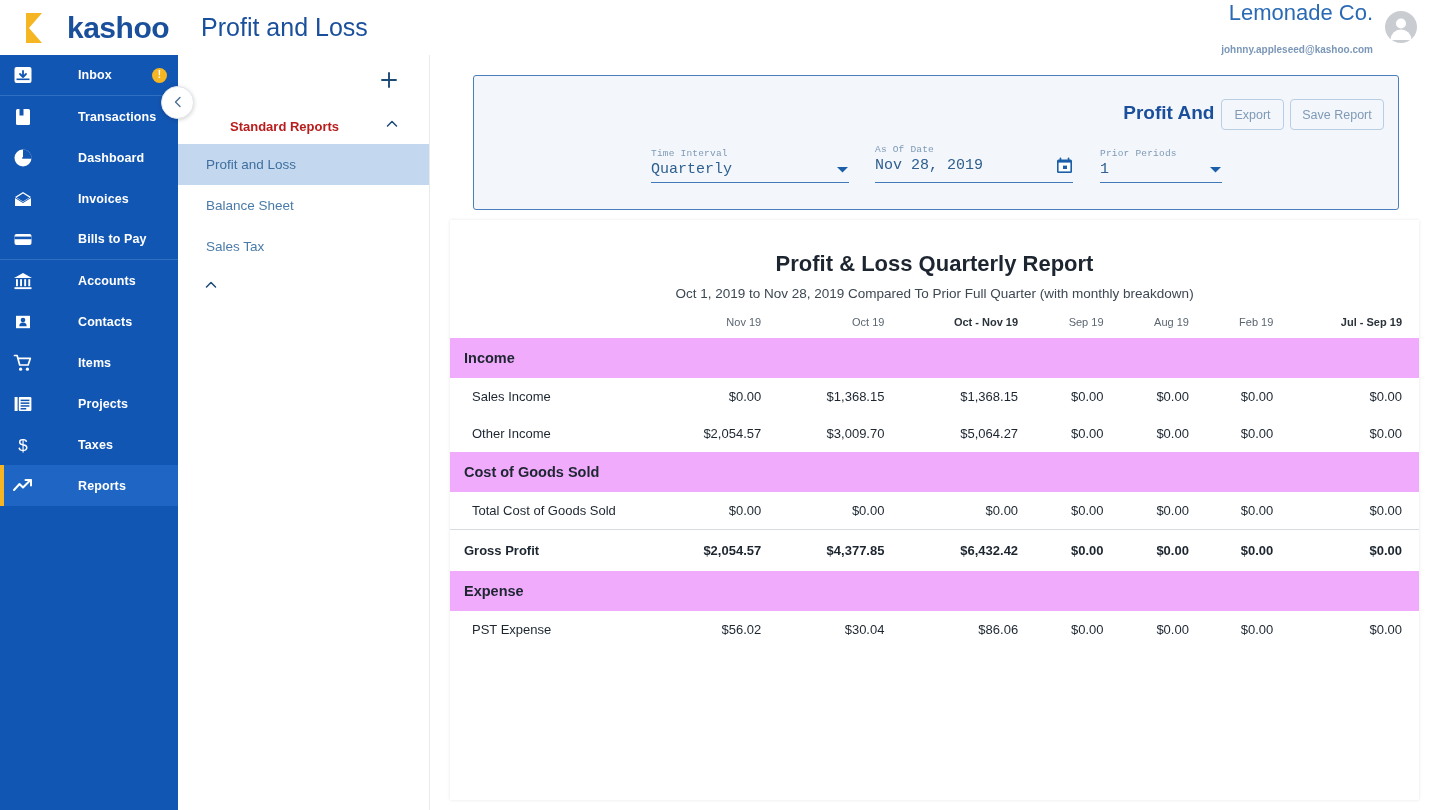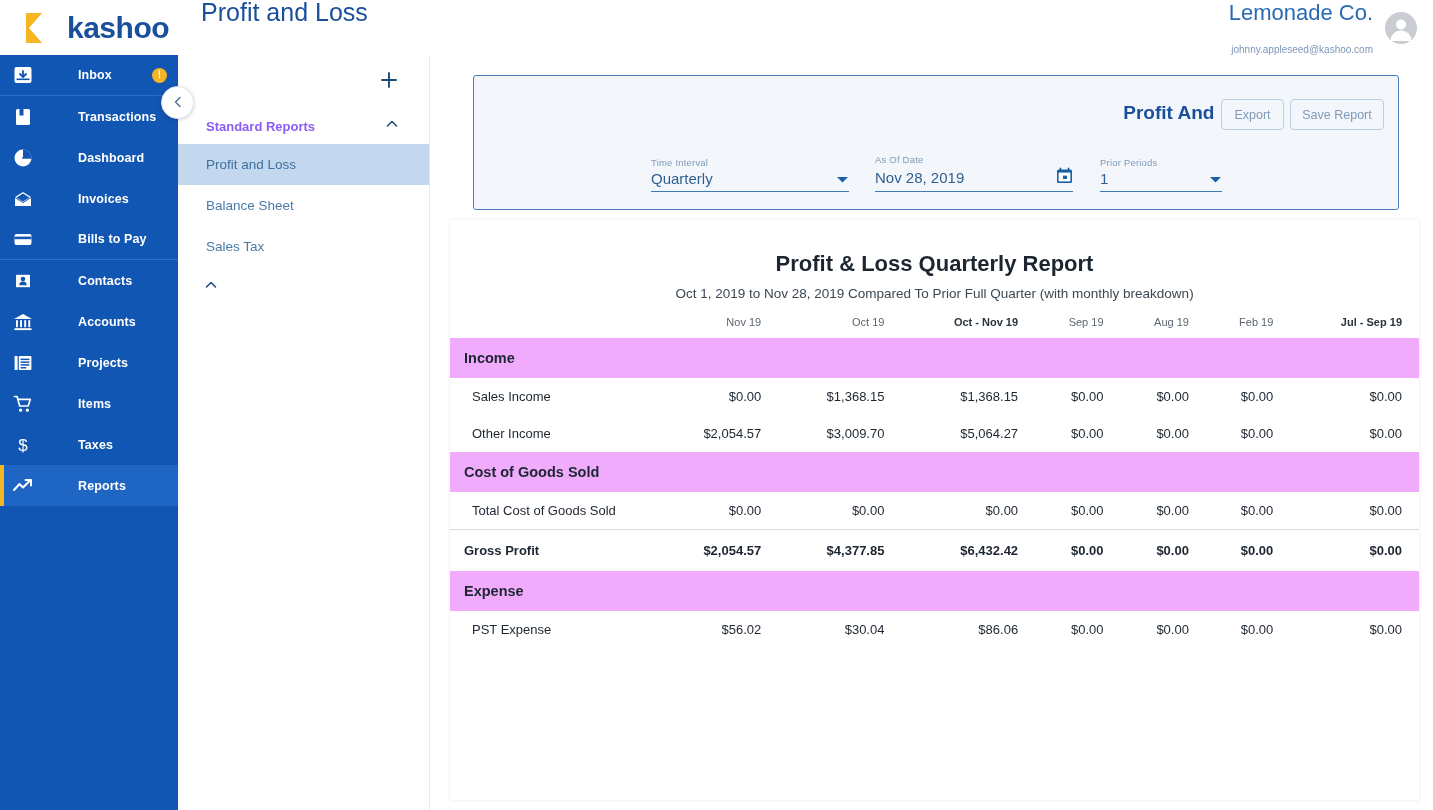--- a/index.html
+++ b/index.html
@@ -7,39 +7,39 @@
     width: 1433px; height: 810px;
     font-family: "Liberation Sans", sans-serif;
     background: #ffffff;
     overflow: hidden;
   }
   #app { position: relative; width: 1433px; height: 810px; }
 
   
   .topbar {
     position: absolute; top: 0; left: 0; width: 1433px; height: 55px;
-    background: #ffffff; display: flex; 
+    background: #ffffff; display: flex; align-items: center;
   }
   .logo-wrap { display: flex; align-items: center; margin-left: 22px; }
   .logo-mark { width: 36px; height: 36px; position: relative; }
   .logo-mark svg { display: block; }
   .logo-text {
     font-size: 30px; font-weight: bold; color: #1a4f9c;
     letter-spacing: -0.5px; margin-left: 9px; line-height: 1;
   }
   .page-title {
     font-size: 25px; color: #1a4f9c; margin-left: 32px; line-height: 1;
     font-weight: normal;
   }
   .topbar-right {
     margin-left: auto; display: flex; align-items: center; margin-right: 16px;
   }
   .company-block { text-align: right; margin-right: 12px; }
   .company-name { font-size: 22px; color: #2a6ab5; line-height: 1.15; }
-  .company-email { font-size: 10px; color: #7b97b8; margin-top: 18px; }
+  .company-email { font-size: 10px; color: #7b97b8; margin-top: 18px; font-weight: bold; }
   .avatar-icon { width: 32px; height: 32px; }
 
   
   .leftnav {
     position: absolute; top: 55px; left: 0; width: 178px; height: 755px;
     background: #1256B3;
   }
   .nav-item {
     position: relative; display: flex; align-items: center;
     height: 41px; padding-left: 0; cursor: pointer; gap: 32px;
@@ -80,21 +80,21 @@
   }
   .subpanel-top {
     height: 53px; display: flex; align-items: center;
     justify-content: flex-end; padding-right: 30px;
   }
   .plus-btn { cursor: pointer; }
   .sub-header {
     display: flex; align-items: center; justify-content: space-between;
     padding: 0 30px 0 28px; height: 36px;
   }
-  .sub-header .t { font-size: 13px; font-weight: bold; color: #8b5cf6; }
+  .sub-header .t { font-size: 13px; font-weight: bold; color: #b91c1c; margin-left: 24px; }
   .sub-item {
     height: 41px; display: flex; align-items: center;
     padding-left: 28px; font-size: 13.5px; color: #4a7ba8; cursor: pointer;
   }
   .sub-item.active { background: #c3d8ef; color: #3f6f9e; }
   .sub-footer { padding: 11px 0 0 26px; }
 
   
   .main {
     position: absolute; top: 55px; left: 430px;
@@ -113,26 +113,26 @@
   .btn {
     position: absolute; top: 23px; height: 31px;
     border: 1px solid #b9cde3; border-radius: 4px; background: #f3f7fc;
     font-size: 12.5px; color: #7f99b6; cursor: pointer;
     display: flex; align-items: center; justify-content: center;
     font-family: "Liberation Sans", sans-serif;
   }
   .btn-export { right: 114px; width: 63px; }
   .btn-save { right: 14px; width: 94px; }
 
-  .field { position: absolute; bottom: 17px; }
+  .field { position: absolute; bottom: 26px; font-family: Liberation Mono, monospace; }
   .field .flabel {
     font-size: 9.5px; color: #7f99b6; margin-bottom: 2px; letter-spacing: 0.2px;
   }
   .field .fbox {
-    display: flex; align-items: center; justify-content: space-between;
+    display: flex; align-items: flex-start; justify-content: space-between;
     border-bottom: 1px solid #3f79b8; padding-bottom: 3px;
   }
   .field .fval { font-size: 15px; color: #2f5f8f; line-height: 1.2; }
   .fld-interval { left: 177px; width: 198px; }
   .fld-date { left: 401px; width: 198px; }
   .fld-prior { left: 626px; width: 122px; }
 
   
   .report-card {
     position: absolute; left: 20px; top: 165px;
@@ -253,67 +253,67 @@
             <rect x="1.5" y="5" width="17" height="11" rx="2" fill="#fff"></rect>
             <rect x="1.5" y="7.6" width="17" height="2.6" fill="#1256B3"></rect>
           </svg>
       </span>
       <span class="lbl">Bills to Pay</span>
     </div>
 
     <div class="nav-item">
       <span class="ico">
         <svg width="20" height="20" viewBox="0 0 20 20">
-            <rect x="3" y="2" width="14" height="16" rx="1.5" fill="#fff"></rect>
-            <rect x="3" y="2" width="14" height="1.8" fill="#1256B3"></rect>
-            <rect x="3" y="16.2" width="14" height="1.8" fill="#1256B3"></rect>
-            <circle cx="10" cy="8" r="2.3" fill="#1256B3"></circle>
-            <path d="M6.3 14.3 a3.7 3.7 0 0 1 7.4 0 Z" fill="#1256B3"></path>
-          </svg>
-      </span>
-      <span class="lbl">Contacts</span>
-    </div>
-
-    <div class="nav-item">
-      <span class="ico">
-        <svg width="20" height="20" viewBox="0 0 20 20">
             <path d="M10 2 L19 7 H1 Z" fill="#fff"></path>
             <rect x="3" y="8.2" width="1.9" height="7" fill="#fff"></rect>
             <rect x="7.1" y="8.2" width="1.9" height="7" fill="#fff"></rect>
             <rect x="11.2" y="8.2" width="1.9" height="7" fill="#fff"></rect>
             <rect x="15.3" y="8.2" width="1.9" height="7" fill="#fff"></rect>
             <rect x="1.5" y="16.2" width="17" height="1.9" fill="#fff"></rect>
           </svg>
       </span>
       <span class="lbl">Accounts</span>
     </div>
 
     <div class="nav-item">
       <span class="ico">
         <svg width="20" height="20" viewBox="0 0 20 20">
+            <rect x="3" y="2" width="14" height="16" rx="1.5" fill="#fff"></rect>
+            <rect x="3" y="2" width="14" height="1.8" fill="#1256B3"></rect>
+            <rect x="3" y="16.2" width="14" height="1.8" fill="#1256B3"></rect>
+            <circle cx="10" cy="8" r="2.3" fill="#1256B3"></circle>
+            <path d="M6.3 14.3 a3.7 3.7 0 0 1 7.4 0 Z" fill="#1256B3"></path>
+          </svg>
+      </span>
+      <span class="lbl">Contacts</span>
+    </div>
+
+    <div class="nav-item">
+      <span class="ico">
+        <svg width="20" height="20" viewBox="0 0 20 20">
+            <path d="M1.5 2.5 h2.6 l2.6 9.5 h8.4 l2.2 -6.6 h-12" stroke="#fff" stroke-width="1.7" fill="none" stroke-linecap="round" stroke-linejoin="round"></path>
+            <circle cx="7.6" cy="16.2" r="1.6" fill="#fff"></circle>
+            <circle cx="14.4" cy="16.2" r="1.6" fill="#fff"></circle>
+          </svg>
+      </span>
+      <span class="lbl">Items</span>
+    </div>
+
+    <div class="nav-item">
+      <span class="ico">
+        <svg width="20" height="20" viewBox="0 0 20 20">
             <rect x="1.6" y="3" width="3" height="14" fill="#fff"></rect>
             <rect x="5.8" y="3" width="12.6" height="14" rx="1" fill="#fff"></rect>
             <rect x="7.6" y="5.6" width="8.8" height="1.5" fill="#1256B3"></rect>
             <rect x="7.6" y="8.4" width="8.8" height="1.5" fill="#1256B3"></rect>
             <rect x="7.6" y="11.2" width="8.8" height="1.5" fill="#1256B3"></rect>
             <rect x="7.6" y="14" width="5.6" height="1.5" fill="#1256B3"></rect>
           </svg>
       </span>
       <span class="lbl">Projects</span>
-    </div>
-
-    <div class="nav-item">
-      <span class="ico">
-        <svg width="20" height="20" viewBox="0 0 20 20">
-            <path d="M1.5 2.5 h2.6 l2.6 9.5 h8.4 l2.2 -6.6 h-12" stroke="#fff" stroke-width="1.7" fill="none" stroke-linecap="round" stroke-linejoin="round"></path>
-            <circle cx="7.6" cy="16.2" r="1.6" fill="#fff"></circle>
-            <circle cx="14.4" cy="16.2" r="1.6" fill="#fff"></circle>
-          </svg>
-      </span>
-      <span class="lbl">Items</span>
     </div>
 
     <div class="nav-item">
       <span class="ico">
         <svg width="20" height="20" viewBox="0 0 20 20">
             <text x="10" y="16" font-size="17" font-family="Liberation Sans, sans-serif" fill="#fff" text-anchor="middle">$</text>
           </svg>
       </span>
       <span class="lbl">Taxes</span>
     </div>

